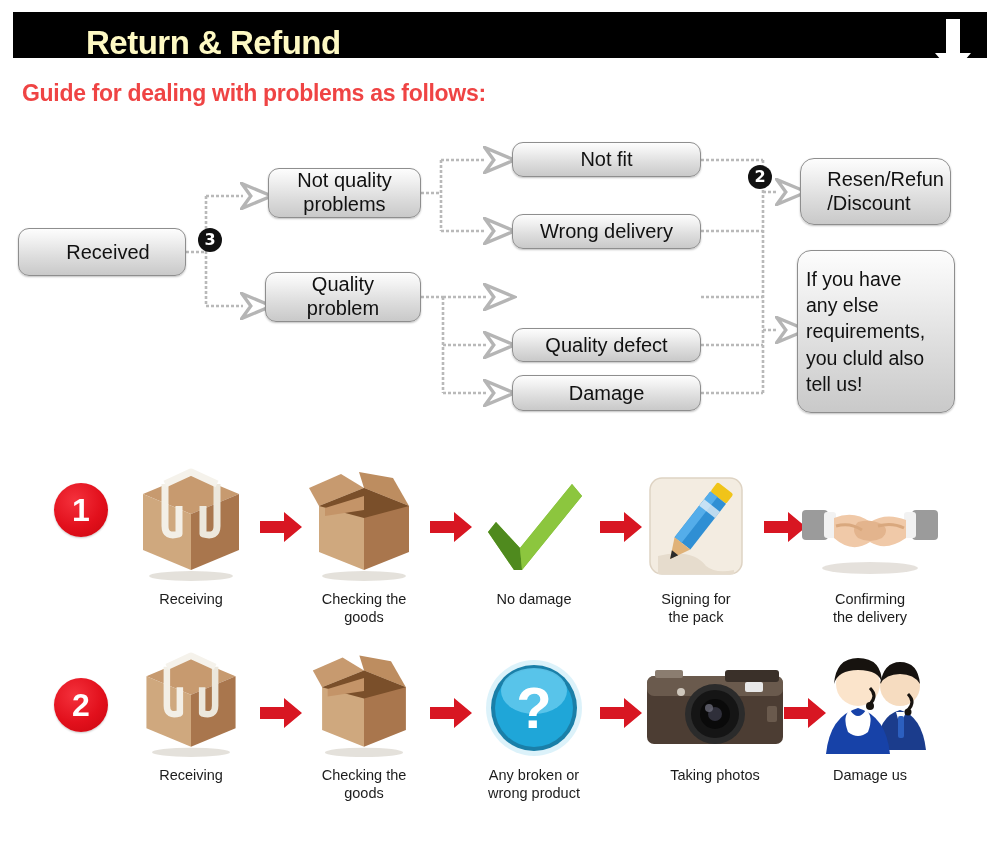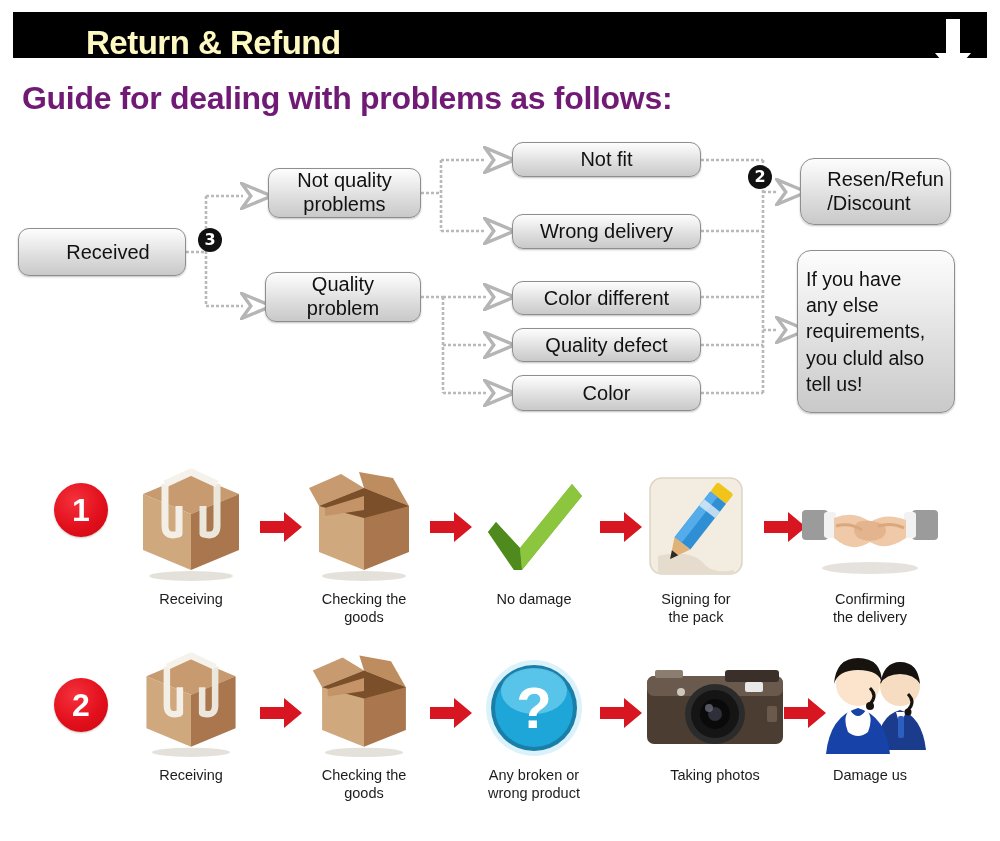--- a/index.html
+++ b/index.html
@@ -21,21 +21,21 @@
     color:#fef9c3;font-size:33px;font-weight:bold;
     letter-spacing:-0.5px;line-height:33px;
     white-space:nowrap;
   }
   .banner-arrow{
     position:absolute;left:921px;top:7px;width:38px;height:56px;
   }
 
   .guide-head{
     position:absolute;left:22px;top:80px;
-    color:#701a75;font-size:32px;font-weight:bold;
+    color:#ef4444;font-size:23px;font-weight:bold;
     letter-spacing:-0.3px;white-space:nowrap;
   }
 
   
   .flow{position:absolute;left:0;top:0;width:1000px;height:430px;}
   .node{
     position:absolute;
     box-sizing:border-box;
     border:1px solid #8e8e8e;
     border-radius:11px;
@@ -154,30 +154,27 @@
     </div>
 
     <div class="node" style="left:512px;top:142px;width:189px;height:35px;">
       <span>Not fit</span>
     </div>
 
     <div class="node" style="left:512px;top:214px;width:189px;height:35px;">
       <span>Wrong delivery</span>
     </div>
 
-    <div class="node" style="left:512px;top:281px;width:189px;height:34px;">
-      <span>Color different</span>
-    </div>
 
     <div class="node" style="left:512px;top:328px;width:189px;height:34px;text-align:right;">
       <span>Quality defect</span>
     </div>
 
     <div class="node" style="left:512px;top:375px;width:189px;height:36px;">
-      <span>Color</span>
+      <span>Damage</span>
     </div>
 
     <div class="badge" style="left:748px;top:165px;">
       <span>2</span>
     </div>
 
     <div class="node tall multiline left-align" style="left:800px;top:158px;width:151px;height:67px;white-space:pre-line;font-size:20px;justify-content:flex-end;">
       <span>Resen/Refun
 /Discount</span>
     </div>

